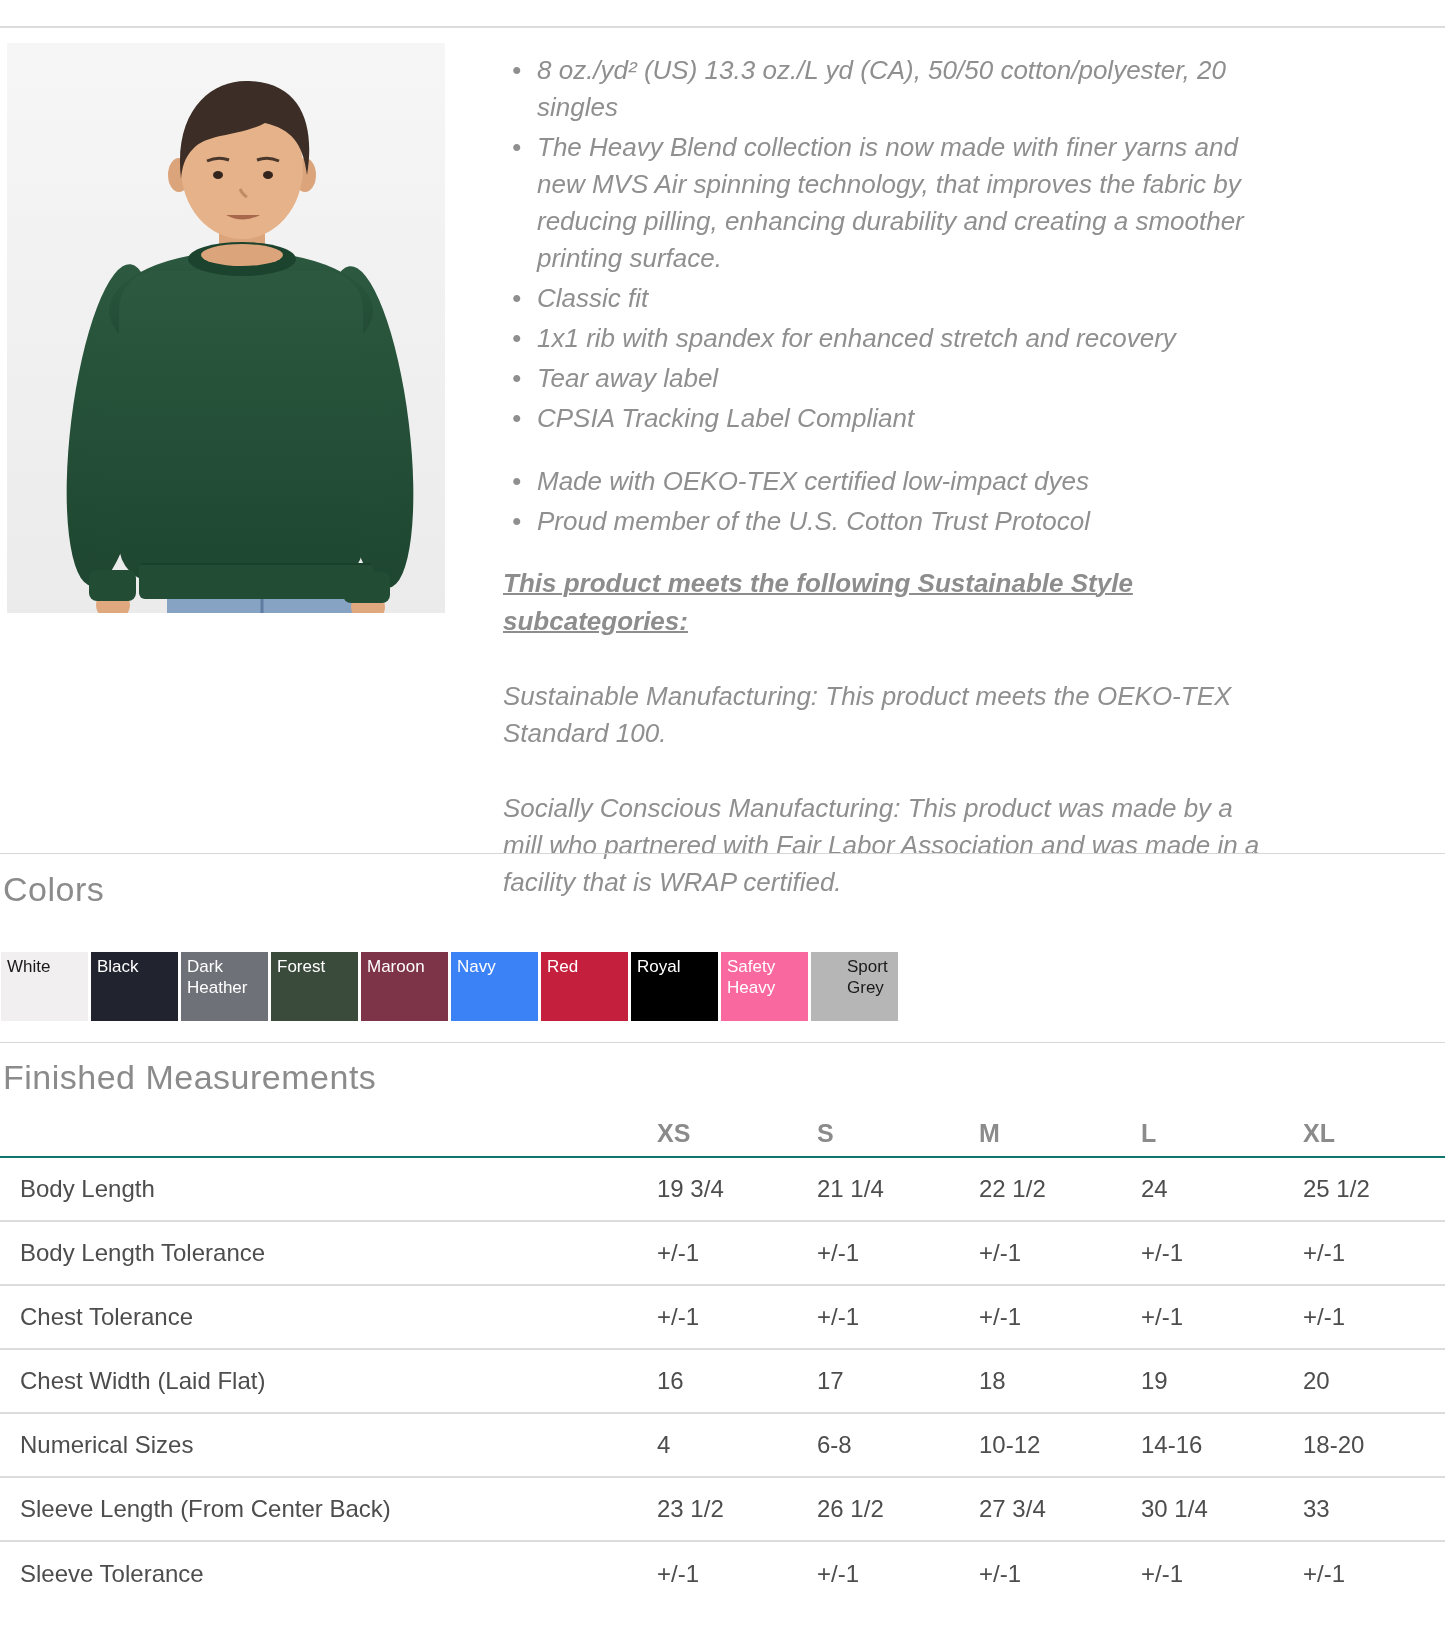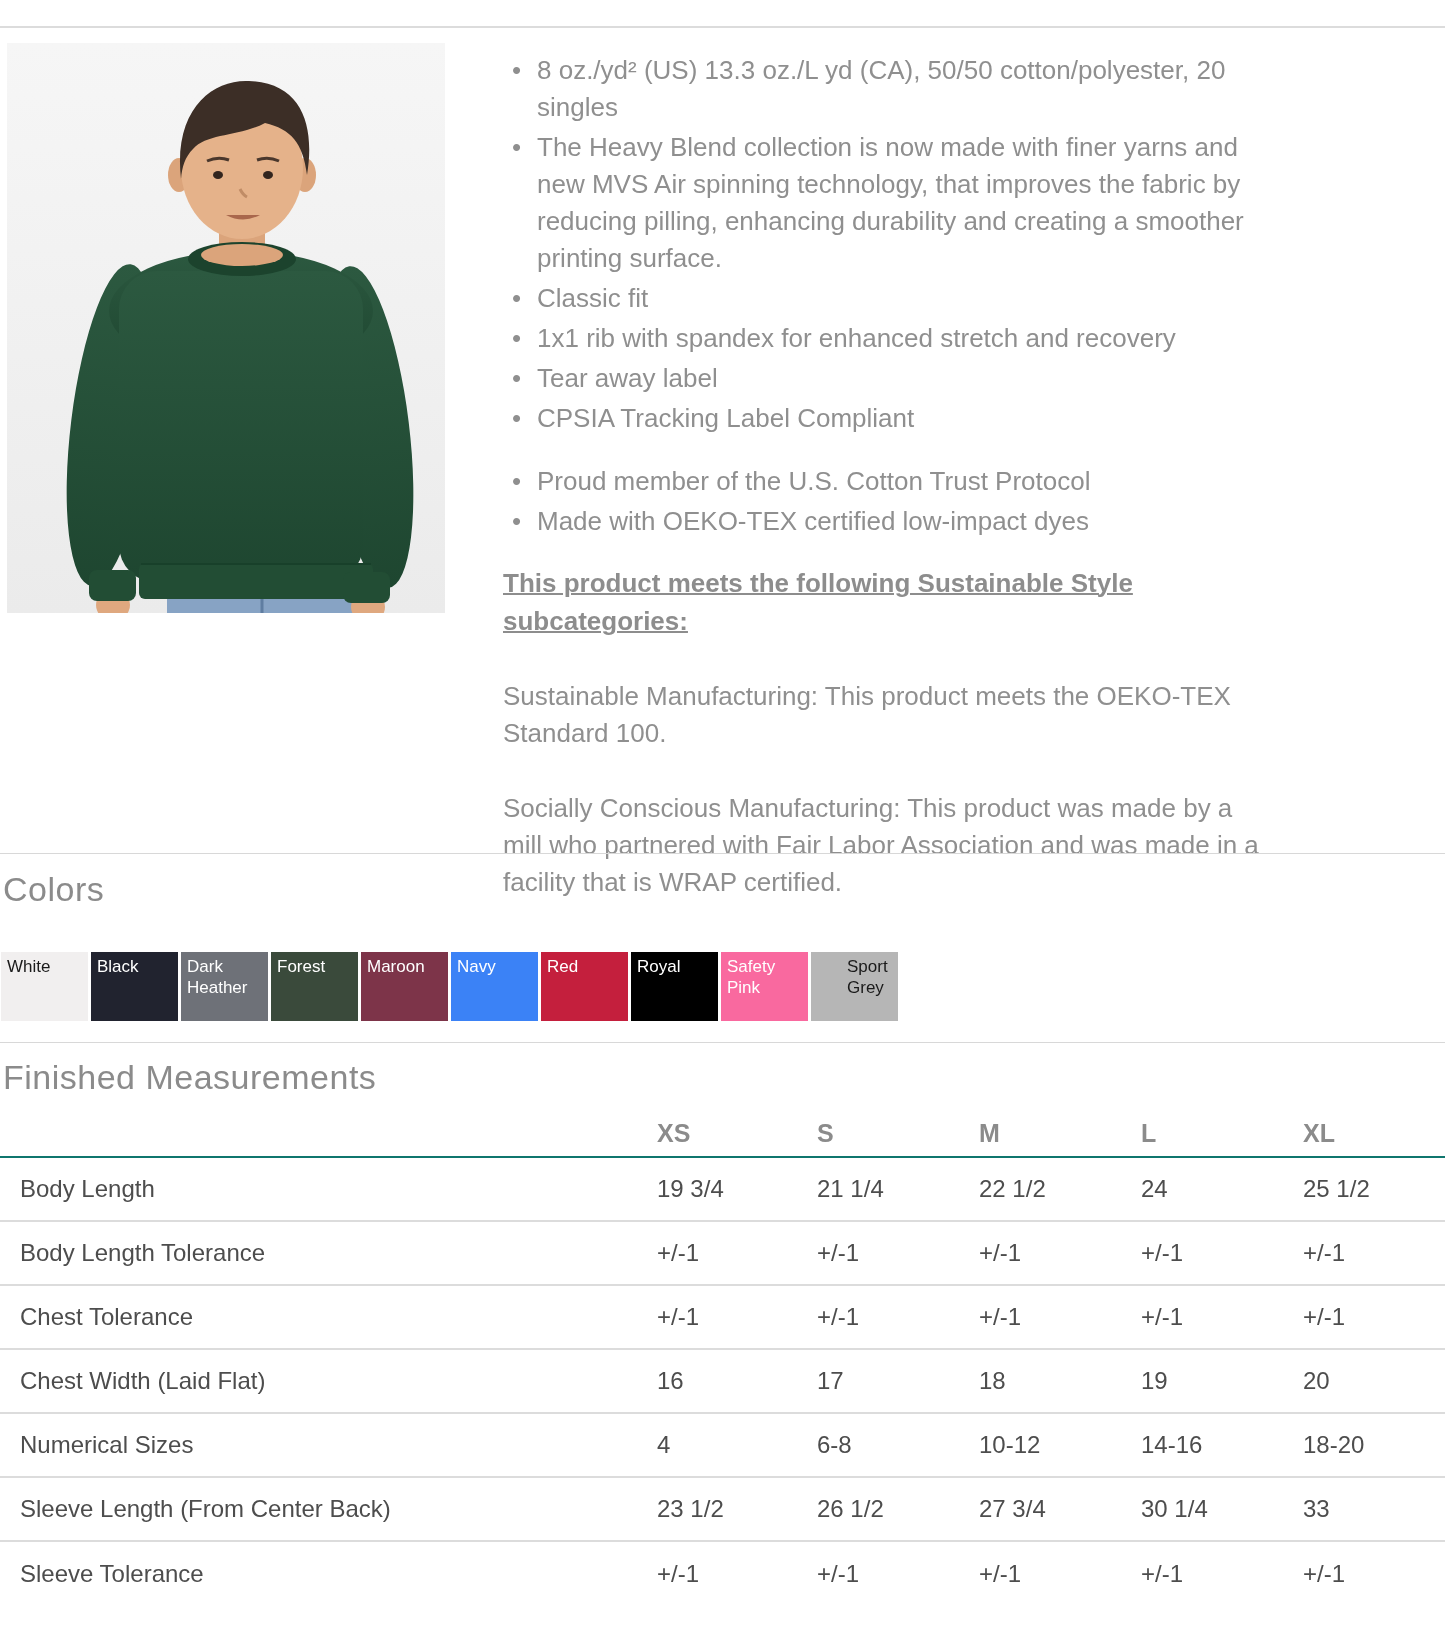--- a/index.html
+++ b/index.html
@@ -13,21 +13,21 @@
   #colors-divider{ top:853px; }
   #meas-divider  { top:1042px; }
 
   
   #product-photo {
     position:absolute; left:7px; top:43px; width:438px; height:570px;
     overflow:hidden;
   }
   #details {
     position:absolute; left:503px; top:52px; width:760px;
-    color:#8f8f8f; font-size:26px; line-height:37px;
+    color:#8f8f8f; font-size:26px; line-height:37px;font-style:italic;
   }
   ul.features { list-style:none; }
   ul.features li { position:relative; padding-left:34px; margin-bottom:3px; }
   ul.features li::before {
     content:"\2022"; position:absolute; left:9px; top:0;
     color:#8f8f8f; font-size:26px;
   }
   ul.features.group2 { margin-top:26px; }
   #sustainable-heading {
     margin-top:24px; font-size:26px; line-height:38px; font-weight:bold;
@@ -128,41 +128,41 @@
 <div id="details">
   <ul class="features">
     <li>8 oz./yd² (US) 13.3 oz./L yd (CA), 50/50 cotton/polyester, 20 singles</li>
     <li>The Heavy Blend collection is now made with finer yarns and new MVS Air spinning technology, that improves the fabric by reducing pilling, enhancing durability and creating a smoother printing surface.</li>
     <li>Classic fit</li>
     <li>1x1 rib with spandex for enhanced stretch and recovery</li>
     <li>Tear away label</li>
     <li>CPSIA Tracking Label Compliant</li>
   </ul>
   <ul class="features group2">
+    <li>Made with OEKO-TEX certified low-impact dyes</li>
     <li>Proud member of the U.S. Cotton Trust Protocol</li>
-    <li>Made with OEKO-TEX certified low-impact dyes</li>
   </ul>
   <div id="sustainable-heading">This product meets the following Sustainable Style subcategories:</div>
   <p class="detail-paragraph">Sustainable Manufacturing: This product meets the OEKO-TEX Standard 100.</p>
   <p class="detail-paragraph">Socially Conscious Manufacturing: This product was made by a mill who partnered with Fair Labor Association and was made in a facility that is WRAP certified.</p>
 </div>
 
 <div id="colors-divider" class="divider"></div>
 <h2 id="colors-heading" class="section-heading">Colors</h2>
 
 <div id="swatch-strip">
   <div class="swatch" style="background: rgb(241, 239, 239); color: rgb(26, 26, 26);"><span>White</span></div>
   <div class="swatch" style="background: rgb(33, 35, 47); color: rgb(255, 255, 255);"><span>Black</span></div>
   <div class="swatch" style="background: rgb(110, 113, 120); color: rgb(255, 255, 255);"><span>Dark Heather</span></div>
   <div class="swatch" style="background: rgb(58, 74, 59); color: rgb(255, 255, 255);"><span>Forest</span></div>
   <div class="swatch" style="background: rgb(125, 52, 73); color: rgb(255, 255, 255);"><span>Maroon</span></div>
   <div class="swatch" style="background: #3b82f6; color: rgb(255, 255, 255);"><span>Navy</span></div>
   <div class="swatch" style="background: rgb(196, 31, 61); color: #ffffff;"><span>Red</span></div>
   <div class="swatch" style="background: #000000; color: rgb(255, 255, 255);"><span>Royal</span></div>
-  <div class="swatch" style="background: rgb(249, 105, 159); color: rgb(255, 255, 255);"><span>Safety Pink</span></div>
+  <div class="swatch" style="background: rgb(249, 105, 159); color: rgb(255, 255, 255);"><span>Safety Heavy</span></div>
   <div class="swatch" style="background: rgb(182, 182, 182); color: rgb(26, 26, 26); padding-left: 36px;"><span>Sport Grey</span></div>
 </div>
 
 <div id="meas-divider" class="divider"></div>
 <h2 id="meas-heading" class="section-heading">Finished Measurements</h2>
 
 <div id="meas-table">
   <div class="mhead">
     <span class="cell c1">XS</span>
     <span class="cell c2">S</span>

